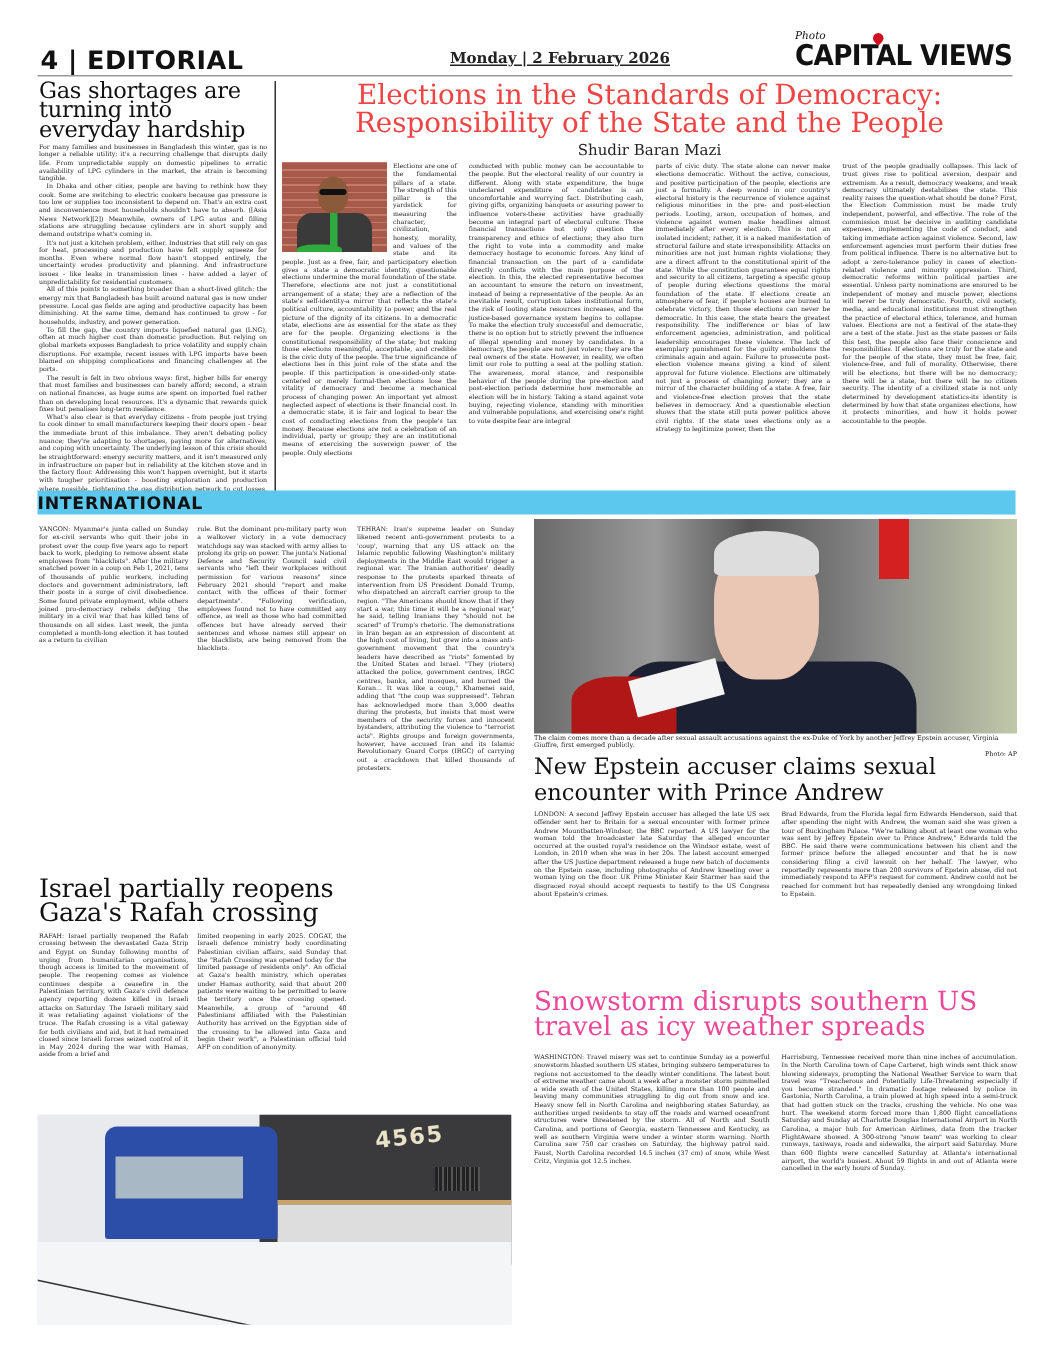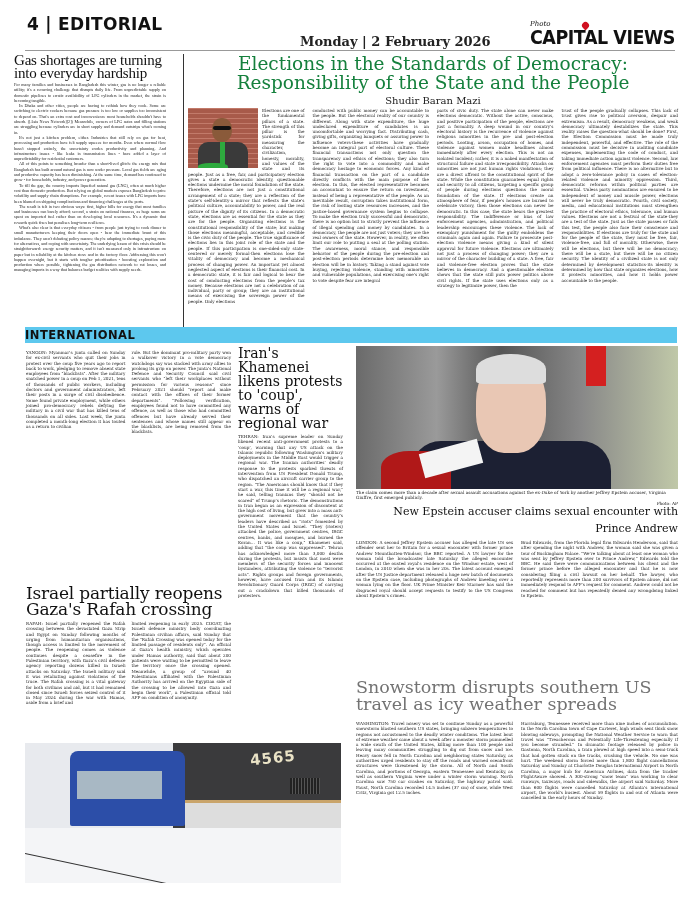--- a/index.html
+++ b/index.html
@@ -1,38 +1,38 @@
 <!DOCTYPE html>
 <html><head>
 <meta charset="utf-8">
 <style>
   * { box-sizing: border-box; margin: 0; padding: 0; }
   html, body { width: 700px; height: 910px; background: #fff; overflow: hidden; }
   body { font-family: "DejaVu Serif", serif; color: #1a1a1a; position: relative; }
 
   .masthead { position: absolute; left: 0; top: 0; width: 700px; height: 52px; }
-  .section-label { position: absolute; left: 27px; top: 14px; font-family: "DejaVu Sans", sans-serif; font-weight: bold; font-size: 17px; letter-spacing: 0.3px; color: #111; }
-  .date { position: absolute; left: 300px; top: 34px; font-size: 13px; font-weight: bold; color: #222; }
+  .section-label { position: absolute; left: 27px; top: 31px; font-family: "DejaVu Sans", sans-serif; font-weight: bold; font-size: 17px; letter-spacing: 0.3px; color: #111; }
+  .date { position: absolute; left: 300px; top: 34px; font-size: 10px; font-weight: bold; color: #222; text-decoration: underline; }
   .logo { position: absolute; left: 530px; top: 20px; width: 150px; height: 28px; }
   .logo .daily { position: absolute; left: 0; top: 0; font-family: "DejaVu Serif", serif; font-style: italic; font-size: 7px; color: #111; }
   .logo .brand { position: absolute; left: 0; top: 6px; font-family: "DejaVu Sans", sans-serif; font-weight: bold; font-size: 19px; letter-spacing: -0.5px; color: #111; transform: scaleX(0.92); transform-origin: left; white-space: nowrap; }
   .logo .pin { position: absolute; left: 52px; top: 2px; width: 7px; height: 7px; background: #d01020; border-radius: 50% 50% 50% 0; transform: rotate(-45deg); }
   .rule-top { position: absolute; left: 25px; top: 50px; width: 650px; height: 1px; background: #999; }
 
-  .col-left { position: absolute; left: 14px; top: 54px; width: 152px; font-family: Liberation Serif, serif; }
+  .col-left { position: absolute; left: 26px; top: 54px; width: 152px; }
   .vrule { position: absolute; left: 183px; top: 54px; width: 1px; height: 275px; background: #333; }
 
   .text { font-size: 4.2px; line-height: 5.3px; text-align: justify; color: #222; }
   .text p { text-indent: 5px; }
   .text p.noindent { text-indent: 0; }
 
   .headline-gas { font-size: 15px; line-height: 13px; font-weight: normal; color: #111; margin-bottom: 2px; letter-spacing: -0.2px; }
 
   .editorial { position: absolute; left: 188px; top: 54px; width: 490px; }
-  .ed-title { text-align: center; font-size: 18.5px; line-height: 19px; font-weight: normal; color: #15803d; }
+  .ed-title { text-align: center; font-size: 18.5px; line-height: 19px; font-weight: normal; color: #ef4444; }
   .ed-byline { text-align: center; font-size: 10px; margin-top: 3px; color: #222; }
   .ed-cols { position: absolute; top: 54px; left: 0; width: 490px; display: flex; gap: 8px; }
   .ed-col { width: 118px; }
   .photo-author { width: 70px; height: 60px; float: left; margin: 0 4px 2px 0; position: relative; overflow: hidden; background: repeating-linear-gradient(0deg, #a85a4a 0 4px, #c27a6a 4px 5px); }
   .photo-author .face { position: absolute; left: 24px; top: 10px; width: 20px; height: 24px; background: #8a5a3a; border-radius: 45%; }
   .photo-author .glasses { position: absolute; left: 25px; top: 18px; width: 18px; height: 4px; background: #111; border-radius: 2px; }
   .photo-author .suit { position: absolute; left: 10px; top: 34px; width: 50px; height: 30px; background: #3a3a3a; border-radius: 10px 10px 0 0; }
   .photo-author .tie { position: absolute; left: 32px; top: 34px; width: 5px; height: 26px; background: #2eaa3e; }
   .photo-author .green { position: absolute; left: 10px; top: 55px; width: 30px; height: 8px; background: #2eaa3e; border-radius: 40%; }
 
@@ -54,24 +54,24 @@
   .photo-andrew .hair { position: absolute; left: 120px; top: 8px; width: 70px; height: 30px; background: #ddd; border-radius: 50% 50% 10% 10%; }
   .photo-andrew .robe { position: absolute; left: 55px; top: 95px; width: 200px; height: 60px; background: #1c2033; border-radius: 30px 30px 0 0; }
   .photo-andrew .red { position: absolute; left: 25px; top: 105px; width: 70px; height: 40px; background: #b01818; border-radius: 40% 40% 0 0; }
   .photo-andrew .white { position: absolute; left: 65px; top: 100px; width: 60px; height: 25px; background: #f4f4f4; transform: rotate(-15deg); }
   .photo-andrew .redtop { position: absolute; left: 230px; top: 0; width: 20px; height: 40px; background: #d42020; }
 
   .caption { position: absolute; left: 356px; top: 490px; width: 322px; font-size: 4.3px; line-height: 5.3px; color: #222; }
   .caption .credit { display: block; text-align: right; }
 
   .epstein { position: absolute; left: 356px; top: 503px; width: 322px; }
-  .epstein h2 { font-size: 11px; line-height: 17px; font-weight: normal; color: #111; text-align: right; }
+  .epstein h2 { font-size: 15px; line-height: 17px; font-weight: normal; color: #111; text-align: left; }
 
   .snow { position: absolute; left: 356px; top: 660px; width: 322px; }
-  .snow h2 { font-size: 17.5px; line-height: 17px; font-weight: normal; color: #737373; margin-top: 19px; }
+  .snow h2 { font-size: 17.5px; line-height: 17px; font-weight: normal; color: #ec4899; }
 
   .two-col-wide { display: flex; gap: 8px; margin-top: 3px; }
   .two-col-wide .text { width: 157px; }
 
   .photo-train { position: absolute; left: 25px; top: 743px; width: 316px; height: 140px; overflow: hidden; background: #e8eaee; }
   .photo-train .loco { position: absolute; left: 148px; top: 0; width: 168px; height: 100px; background: #3a3a3c; }
   .photo-train .num { position: absolute; left: 225px; top: 6px; font-family: "DejaVu Sans", sans-serif; font-weight: bold; font-size: 15px; color: #e9e2c6; letter-spacing: 1px; transform: rotate(-6deg); }
   .photo-train .stripe { position: absolute; left: 148px; top: 57px; width: 168px; height: 3px; background: #c9a46a; }
   .photo-train .grille { position: absolute; left: 265px; top: 35px; width: 30px; height: 16px; background: repeating-linear-gradient(90deg, #222 0 2px, #555 2px 3px); }
   .photo-train .truck { position: absolute; left: 45px; top: 8px; width: 115px; height: 75px; background: #2c4ea8; border-radius: 8px 8px 2px 2px; }
@@ -133,21 +133,20 @@
 </div>
 
 <div class="myanmar">
   <div class="two-col">
     <div class="text">YANGON: Myanmar's junta called on Sunday for ex-civil servants who quit their jobs in protest over the coup five years ago to report back to work, pledging to remove absent state employees from "blacklists". After the military snatched power in a coup on Feb 1, 2021, tens of thousands of public workers, including doctors and government administrators, left their posts in a surge of civil disobedience. Some found private employment, while others joined pro-democracy rebels defying the military in a civil war that has killed tens of thousands on all sides. Last week, the junta completed a month-long election it has touted as a return to civilian</div>
     <div class="text">rule. But the dominant pro-military party won a walkover victory in a vote democracy watchdogs say was stacked with army allies to prolong its grip on power. The junta's National Defence and Security Council said civil servants who "left their workplaces without permission for various reasons" since February 2021 should "report and make contact with the offices of their former departments". "Following verification, employees found not to have committed any offence, as well as those who had committed offences but have already served their sentences and whose names still appear on the blacklists, are being removed from the blacklists.</div>
   </div>
 </div>
 
 <div class="iran">
-  <h2>Iran's Khamenei likens protests to 'coup', warns of regional war</h2>
   <div class="text" style="margin-top:4px">TEHRAN: Iran's supreme leader on Sunday likened recent anti-government protests to a 'coup', warning that any US attack on the Islamic republic following Washington's military deployments in the Middle East would trigger a regional war. The Iranian authorities' deadly response to the protests sparked threats of intervention from US President Donald Trump, who dispatched an aircraft carrier group to the region. "The Americans should know that if they start a war, this time it will be a regional war," he said, telling Iranians they "should not be scared" of Trump's rhetoric. The demonstrations in Iran began as an expression of discontent at the high cost of living, but grew into a mass anti-government movement that the country's leaders have described as "riots" fomented by the United States and Israel. "They (rioters) attacked the police, government centres, IRGC centres, banks, and mosques, and burned the Koran... It was like a coup," Khamenei said, adding that "the coup was suppressed". Tehran has acknowledged more than 3,000 deaths during the protests, but insists that most were members of the security forces and innocent bystanders, attributing the violence to "terrorist acts". Rights groups and foreign governments, however, have accused Iran and its Islamic Revolutionary Guard Corps (IRGC) of carrying out a crackdown that killed thousands of protesters.</div>
 </div>
 
 <div class="rafah">
   <h2>Israel partially reopens Gaza's Rafah crossing</h2>
   <div class="two-col">
     <div class="text">RAFAH: Israel partially reopened the Rafah crossing between the devastated Gaza Strip and Egypt on Sunday following months of urging from humanitarian organisations, though access is limited to the movement of people. The reopening comes as violence continues despite a ceasefire in the Palestinian territory, with Gaza's civil defence agency reporting dozens killed in Israeli attacks on Saturday. The Israeli military said it was retaliating against violations of the truce. The Rafah crossing is a vital gateway for both civilians and aid, but it had remained closed since Israeli forces seized control of it in May 2024 during the war with Hamas, aside from a brief and</div>
     <div class="text">limited reopening in early 2025. COGAT, the Israeli defence ministry body coordinating Palestinian civilian affairs, said Sunday that the "Rafah Crossing was opened today for the limited passage of residents only". An official at Gaza's health ministry, which operates under Hamas authority, said that about 200 patients were waiting to be permitted to leave the territory once the crossing opened. Meanwhile, a group of "around 40 Palestinians affiliated with the Palestinian Authority has arrived on the Egyptian side of the crossing to be allowed into Gaza and begin their work", a Palestinian official told AFP on condition of anonymity.</div>
   </div>
 </div>

